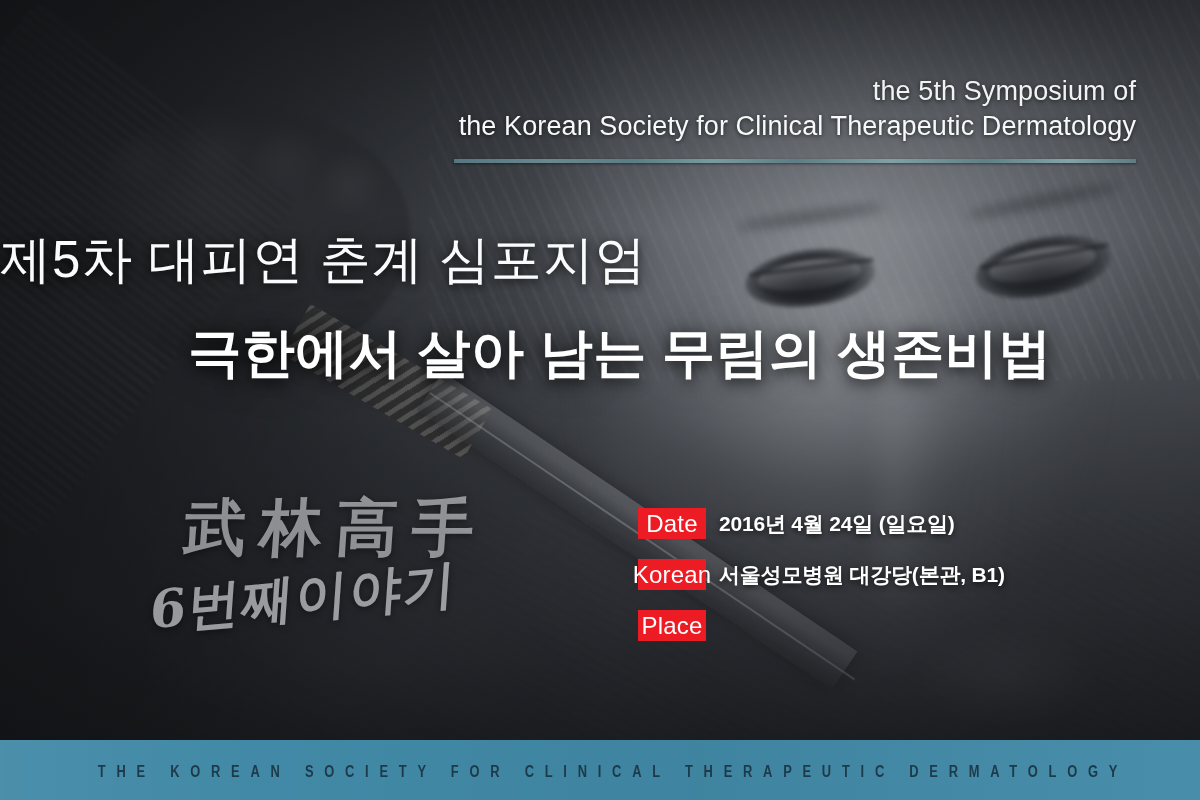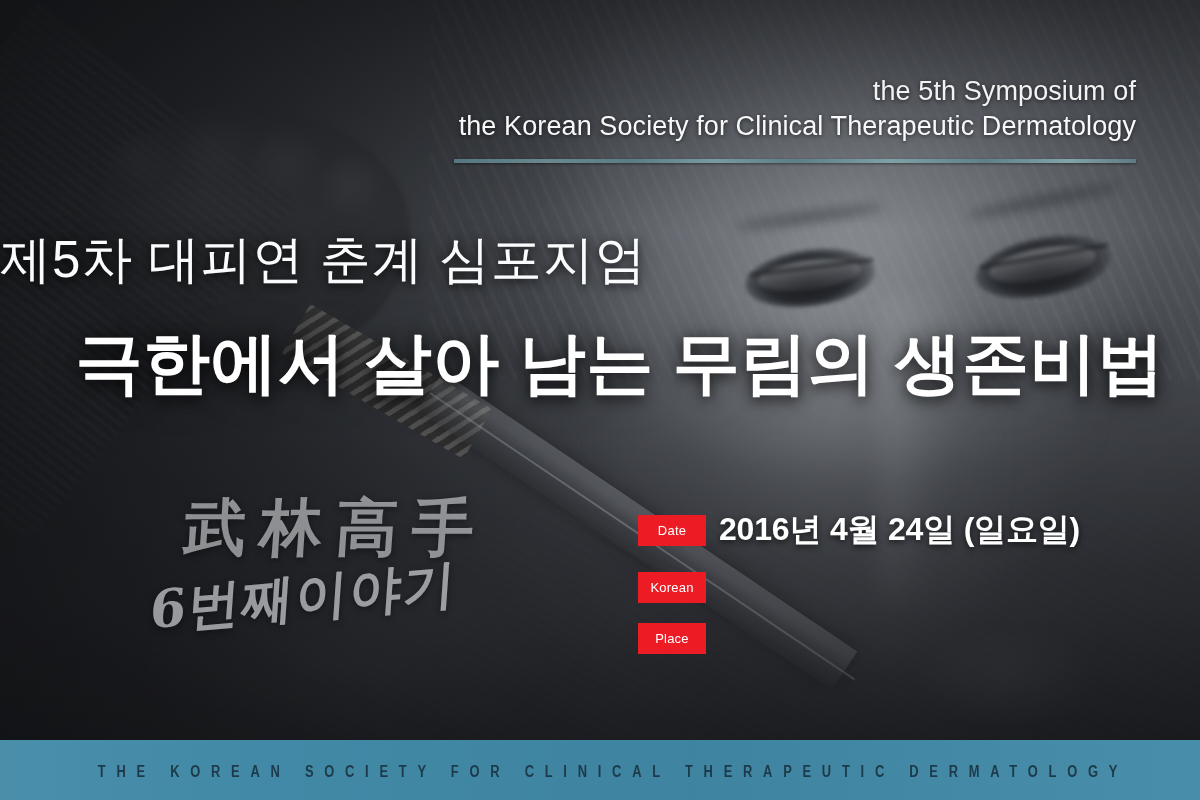--- a/index.html
+++ b/index.html
@@ -225,21 +225,21 @@
   
   .subtitle{
     position:absolute; left:0; right:0; top:226px;
     font-size:51px; font-weight:400; color:#fafbfc;
     letter-spacing:1px;
     text-shadow:0 2px 9px rgba(0,0,0,.72), 0 0 24px rgba(0,0,0,.45);
   }
   .headline{
     position:absolute; left:0; right:0; top:318px;
     text-align:center;
-    font-size:67px; font-weight:700; color:#ffffff;
+    font-size:53px; font-weight:700; color:#ffffff;
     letter-spacing:.5px;
     text-shadow:0 3px 14px rgba(0,0,0,.80), 0 0 34px rgba(0,0,0,.55);
     padding-left:40px;
   }
 
   
   .calligraphy{
     position:absolute; left:150px; top:486px;
     width:420px; height:190px;
     color:rgba(216,218,221,.62);
@@ -267,27 +267,27 @@
   .info{
     position:absolute; left:638px; top:508px;
     display:flex; flex-direction:column; gap:20px;
   }
   .info-row{ display:flex; align-items:center; }
   .info-badge{
     width:68px; height:31px;
     display:flex; align-items:center; justify-content:center;
     background:#ed1b24;
     color:#ffffff;
-    font-size:13px; font-weight:400;
+    font-size:24px; font-weight:400;
     letter-spacing:.2px;
     flex:0 0 auto;
   }
   .info-value{
     margin-left:13px;
-    font-size:32px; font-weight:700; color:#ffffff;
+    font-size:21px; font-weight:700; color:#ffffff;
     white-space:nowrap;
     text-shadow:0 2px 6px rgba(0,0,0,.70);
     letter-spacing:-.2px;
   }
 
   
   .footer{
     position:absolute; left:0; bottom:0;
     width:1200px; height:60px;
     background:#4189a6;
@@ -371,20 +371,21 @@
 
   <div class="info">
 
     <div class="info-row">
       <span class="info-badge">Date</span>
       <span class="info-value">2016년 4월 24일 (일요일)</span>
     </div>
 
     <div class="info-row">
       <span class="info-badge">Korean</span>
+      <span class="info-value">서울성모병원 대강당(본관, B1)</span>
     </div>
 
     <div class="info-row">
       <span class="info-badge">Place</span>
     </div>
 
   </div>
 
   <div class="footer">
     <div class="footer-text">THE KOREAN SOCIETY FOR CLINICAL THERAPEUTIC DERMATOLOGY</div>

